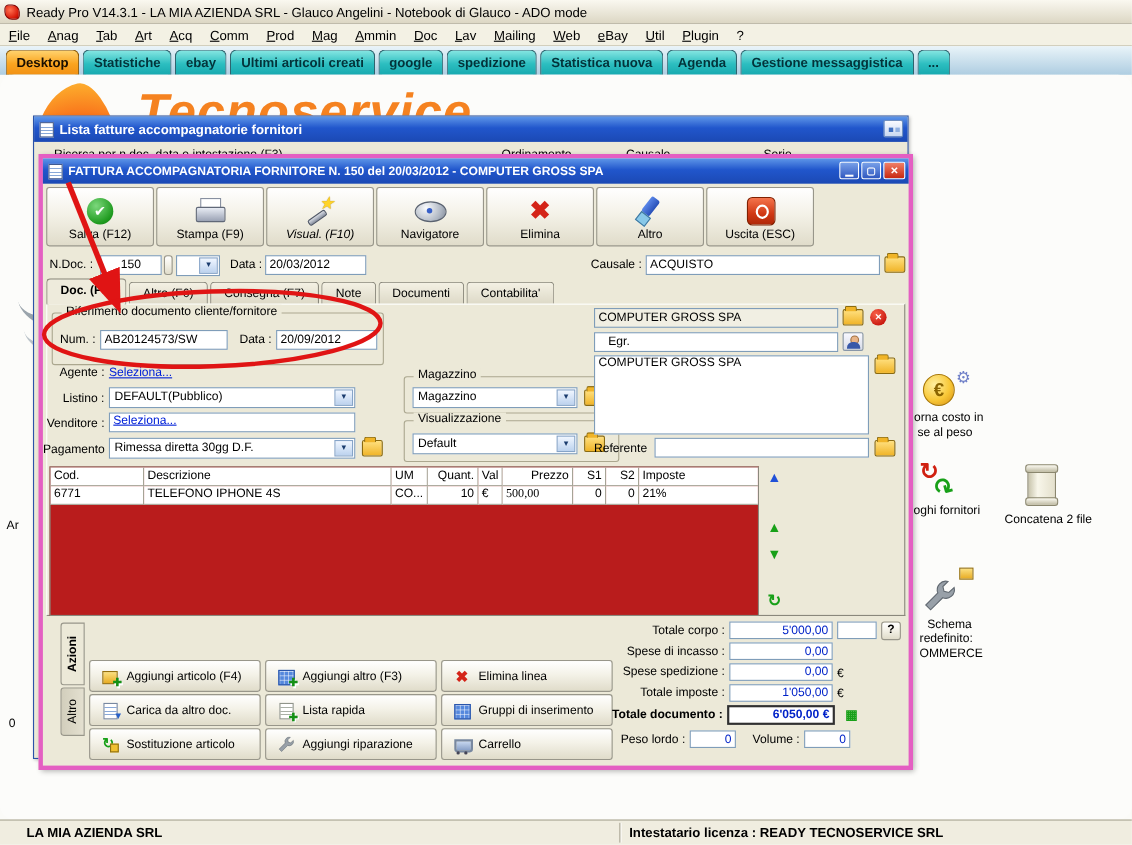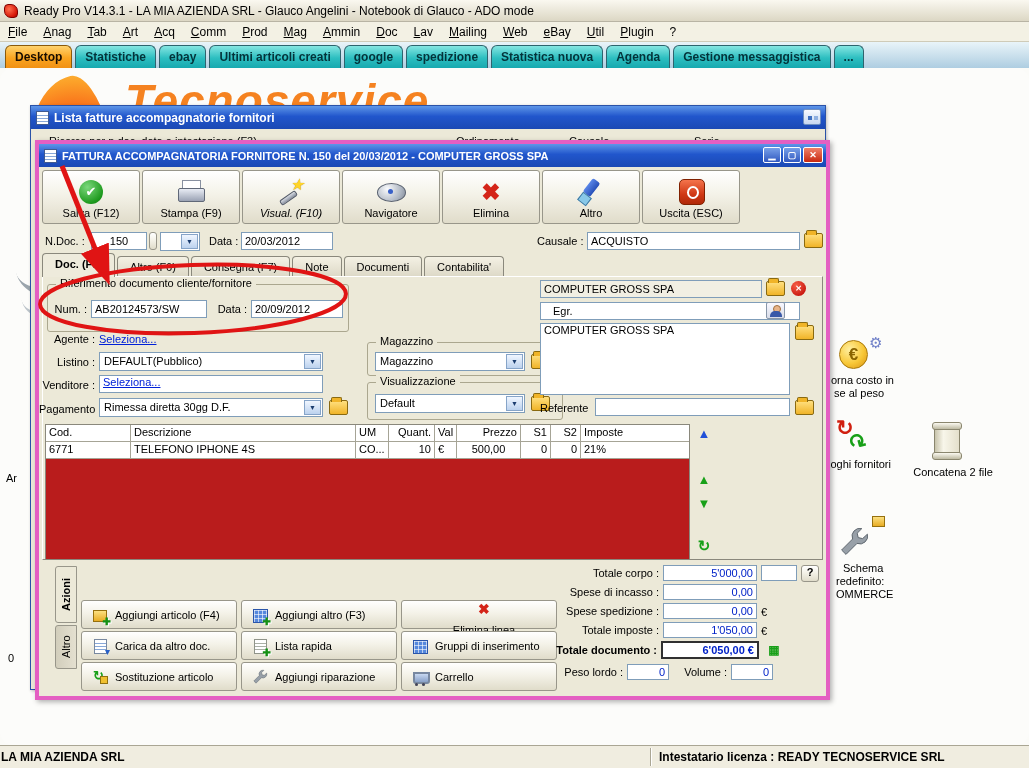--- a/index.html
+++ b/index.html
@@ -293,21 +293,21 @@
         <span class="legend">Visualizzazione</span>
       </div>
       <div class="combo" style="left:336px;top:250px;width:150px;">
           <div class="cv">Default</div>
         </div>
       <div class="folder" style="left:492px;top:252px;"></div>
 
       <input class="tb gray" style="left: 501px; top: 136px; width: 222px;" value="COMPUTER GROSS SPA">
       <div class="folder" style="left:727px;top:137px;"></div>
       <div class="redcirc" style="left:752px;top:137px;"></div>
-      <input class="tb" style="left: 501px; top: 158px; width: 260px; padding-left: 12px;" value="Egr.">
+      <input class="tb" style="left: 501px; top: 158px; width: 222px; padding-left: 12px;" value="Egr.">
       <div class="person" style="left:727px;top:158px;"></div>
       <textarea class="tb" style="left: 501px; top: 179px; width: 250px; height: 72px; resize: none;">COMPUTER GROSS SPA</textarea>
       <div class="folder" style="left:756px;top:181px;"></div>
       <span class="lab" style="left:501px;top:255px;">Referente</span>
       <input class="tb" style="left: 556px; top: 254px; width: 195px;">
       <div class="folder" style="left:756px;top:256px;"></div>
 
       <div style="position:absolute;left:6px;top:280px;width:645px;height:136px;background:#b91c1c;border:1px solid #8A887C;">
         <div class="hrow" style="left:0;top:0;">
           <div class="hcell" style="width:85px;">Cod.</div>
@@ -319,21 +319,21 @@
           <div class="hcell" style="width:30px;text-align:right;">S1</div>
           <div class="hcell" style="width:30px;text-align:right;">S2</div>
           <div class="hcell" style="width:108px;border-right:none;">Imposte</div>
         </div>
         <div class="drow" style="left:0;top:17px;">
           <div class="dcell" style="width:85px;">6771</div>
           <div class="dcell" style="width:225px;">TELEFONO IPHONE 4S</div>
           <div class="dcell" style="width:33px;">CO...</div>
           <div class="dcell" style="width:46px;text-align:right;">10</div>
           <div class="dcell" style="width:22px;">€</div>
-          <div class="dcell" style="width:64px;text-align:center;">500,00</div>
+          <div class="dcell" style="width:64px;text-align:left;font-family:Liberation Serif, serif;">500,00</div>
           <div class="dcell" style="width:30px;text-align:right;">0</div>
           <div class="dcell" style="width:30px;text-align:right;">0</div>
           <div class="dcell" style="width:108px;border-right:none;">21%</div>
         </div>
       </div>
       <div class="arr" style="left:656px;top:280px;color:#2050D8;">▲</div>
       <div class="arr" style="left:656px;top:326px;color:#18A018;">▲</div>
       <div class="arr" style="left:656px;top:350px;color:#18A018;">▼</div>
       <div class="arr" style="left:656px;top:393px;color:#18A018;font-size:15px;">↻</div>
 
@@ -341,21 +341,21 @@
       <div class="vtab" style="left:16px;top:481px;height:44px;">Altro</div>
 
       <div class="abtn btn3" style="left:42px;top:422px;">
         <div class="mic cube plus"></div>
           <span>Aggiungi articolo (F4)</span>
       </div>
       <div class="abtn btn3" style="left:202px;top:422px;">
         <div class="mic grid plus"></div>
           <span>Aggiungi altro (F3)</span>
       </div>
-      <div class="abtn btn3" style="left:362px;top:422px;flex-direction:column;">
+      <div class="abtn btn3" style="left:362px;top:422px;">
         <div class="mic redx"></div>
           <span>Elimina linea</span>
       </div>
       <div class="abtn btn3" style="left:42px;top:453px;">
         <div class="mic doc"></div>
           <span>Carica da altro doc.</span>
       </div>
       <div class="abtn btn3" style="left:202px;top:453px;">
         <div class="mic list plus"></div>
           <span>Lista rapida</span>
@@ -411,16 +411,16 @@
       <marker id="ah" markerWidth="9" markerHeight="8" refX="6" refY="3" orient="auto">
         <path d="M0,0 L8,3 L0,6 z" fill="#E01414"></path>
       </marker>
     </defs>
     <line x1="62" y1="98" x2="106" y2="208" stroke="#E01414" stroke-width="5" marker-end="url(#ah)"></line>
     <ellipse cx="193" cy="231" rx="153" ry="34" fill="none" stroke="#E01414" stroke-width="4" transform="rotate(-2 193 231)"></ellipse>
   </svg>
 </div>
 
 <div id="statusbar">
-  <span class="cell" style="padding-left:1px;width:650px;">LA MIA AZIENDA SRL</span>
+  <span class="cell" style="padding-left:24px;width:563px;">LA MIA AZIENDA SRL</span>
   <div style="width:1px;height:18px;background:#AAA694;box-shadow:1px 0 0 #fff;"></div>
   <span class="cell" style="padding-left:8px;">Intestatario licenza : READY TECNOSERVICE SRL</span>
 </div>
 
 </body></html>

